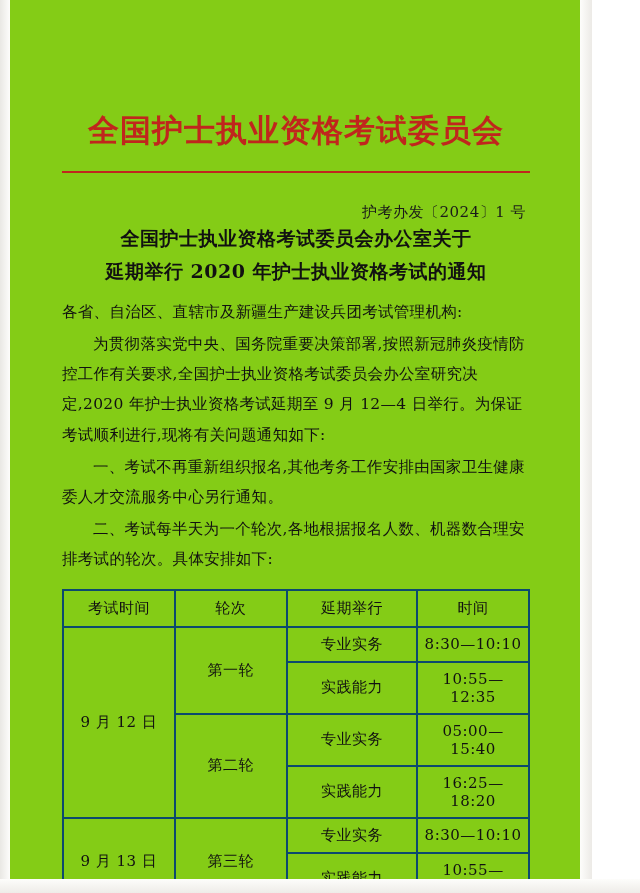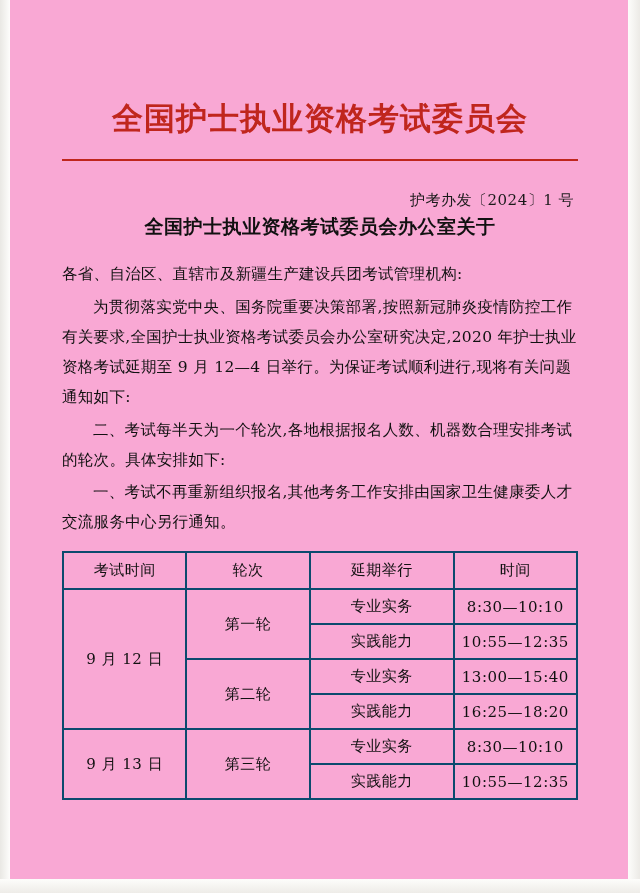--- a/index.html
+++ b/index.html
@@ -8,25 +8,25 @@
   }
   body {
     width: 640px;
     height: 893px;
     background: #ffffff;
     font-family: "DejaVu Serif", "Liberation Serif", serif;
     overflow: hidden;
   }
   .page {
     position: relative;
-    width: 640px;
+    width: 592px;
     height: 893px;
-    background: #f9a8d4;
+    background: #84cc16;
     box-sizing: border-box;
-    padding: 4px 62px;
+    padding: 16px 62px;
   }
   .masthead {
     text-align: center;
     padding-top: 96px;
   }
   .masthead-title {
     color: #c0261d;
     font-size: 31px;
     font-weight: bold;
     letter-spacing: 1px;
@@ -50,21 +50,21 @@
   }
   .doc-title {
     text-align: center;
     font-size: 19px;
     font-weight: bold;
     color: #111;
     line-height: 1.75;
     letter-spacing: 0.5px;
   }
   .body-text {
-    margin-top: 16px;
+    margin-top: 8px;
     font-size: 15.5px;
     color: #111;
     line-height: 1.95;
     letter-spacing: 0.3px;
   }
   .para {
     margin: 0 0 2px 0;
     text-indent: 0;
   }
   .para.indent {
@@ -126,27 +126,28 @@
 
   <div class="masthead">
     <div class="masthead-title">全国护士执业资格考试委员会</div>
     <div class="masthead-rule"></div>
   </div>
 
   <div class="doc-number">护考办发〔2024〕1 号</div>
 
   <div class="doc-title">
     <div>全国护士执业资格考试委员会办公室关于</div>
+    <div>延期举行 2020 年护士执业资格考试的通知</div>
   </div>
 
   <div class="body-text">
     <p class="para">各省、自治区、直辖市及新疆生产建设兵团考试管理机构:</p>
     <p class="para indent">为贯彻落实党中央、国务院重要决策部署,按照新冠肺炎疫情防控工作有关要求,全国护士执业资格考试委员会办公室研究决定,2020 年护士执业资格考试延期至 9 月 12—4 日举行。为保证考试顺利进行,现将有关问题通知如下:</p>
+    <p class="para indent">一、考试不再重新组织报名,其他考务工作安排由国家卫生健康委人才交流服务中心另行通知。</p>
     <p class="para indent">二、考试每半天为一个轮次,各地根据报名人数、机器数合理安排考试的轮次。具体安排如下:</p>
-    <p class="para indent">一、考试不再重新组织报名,其他考务工作安排由国家卫生健康委人才交流服务中心另行通知。</p>
   </div>
 
   <table class="schedule">
     <thead>
       <tr>
         <th class="col-date">考试时间</th>
         <th class="col-round">轮次</th>
         <th class="col-subject">延期举行</th>
         <th class="col-time">时间</th>
       </tr>
@@ -158,21 +159,21 @@
           <td class="col-subject">专业实务</td>
           <td class="col-time">8:30—10:10</td>
         </tr>
         <tr>
           <td class="col-subject">实践能力</td>
           <td class="col-time">10:55—12:35</td>
         </tr>
         <tr>
           <td class="col-round" rowspan="2">第二轮</td>
           <td class="col-subject">专业实务</td>
-          <td class="col-time">13:00—15:40</td>
+          <td class="col-time">05:00—15:40</td>
         </tr>
         <tr>
           <td class="col-subject">实践能力</td>
           <td class="col-time">16:25—18:20</td>
         </tr>
         <tr>
           <td class="col-date" rowspan="2">9 月 13 日</td>
           <td class="col-round" rowspan="2">第三轮</td>
           <td class="col-subject">专业实务</td>
           <td class="col-time">8:30—10:10</td>

